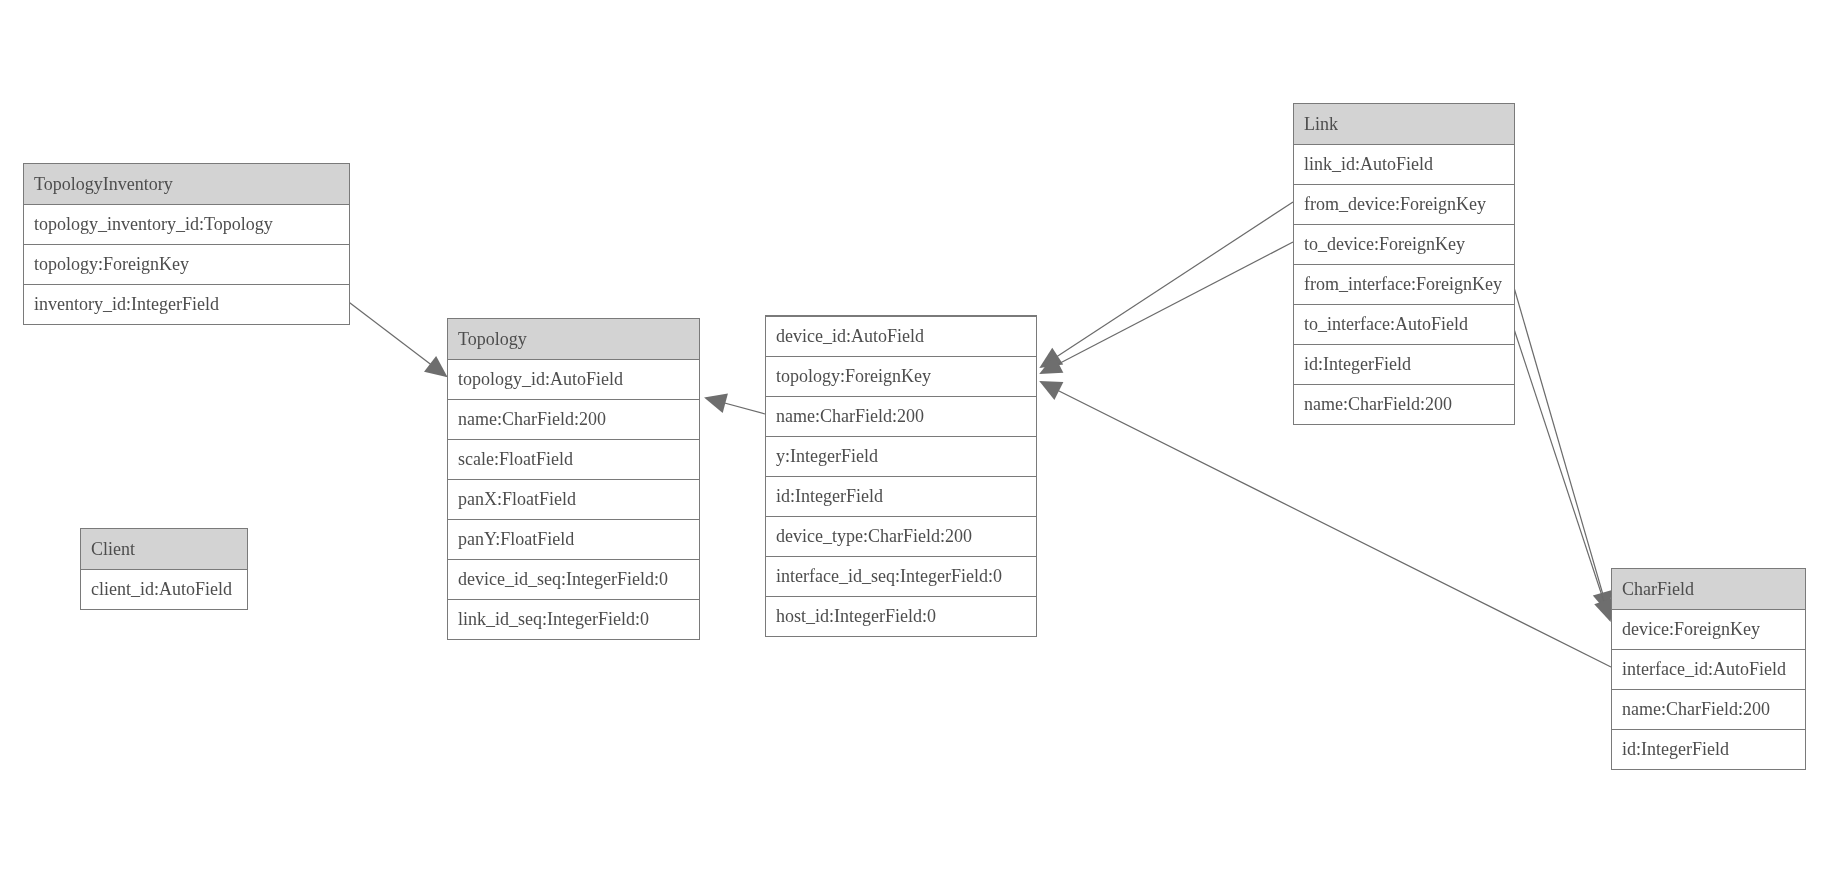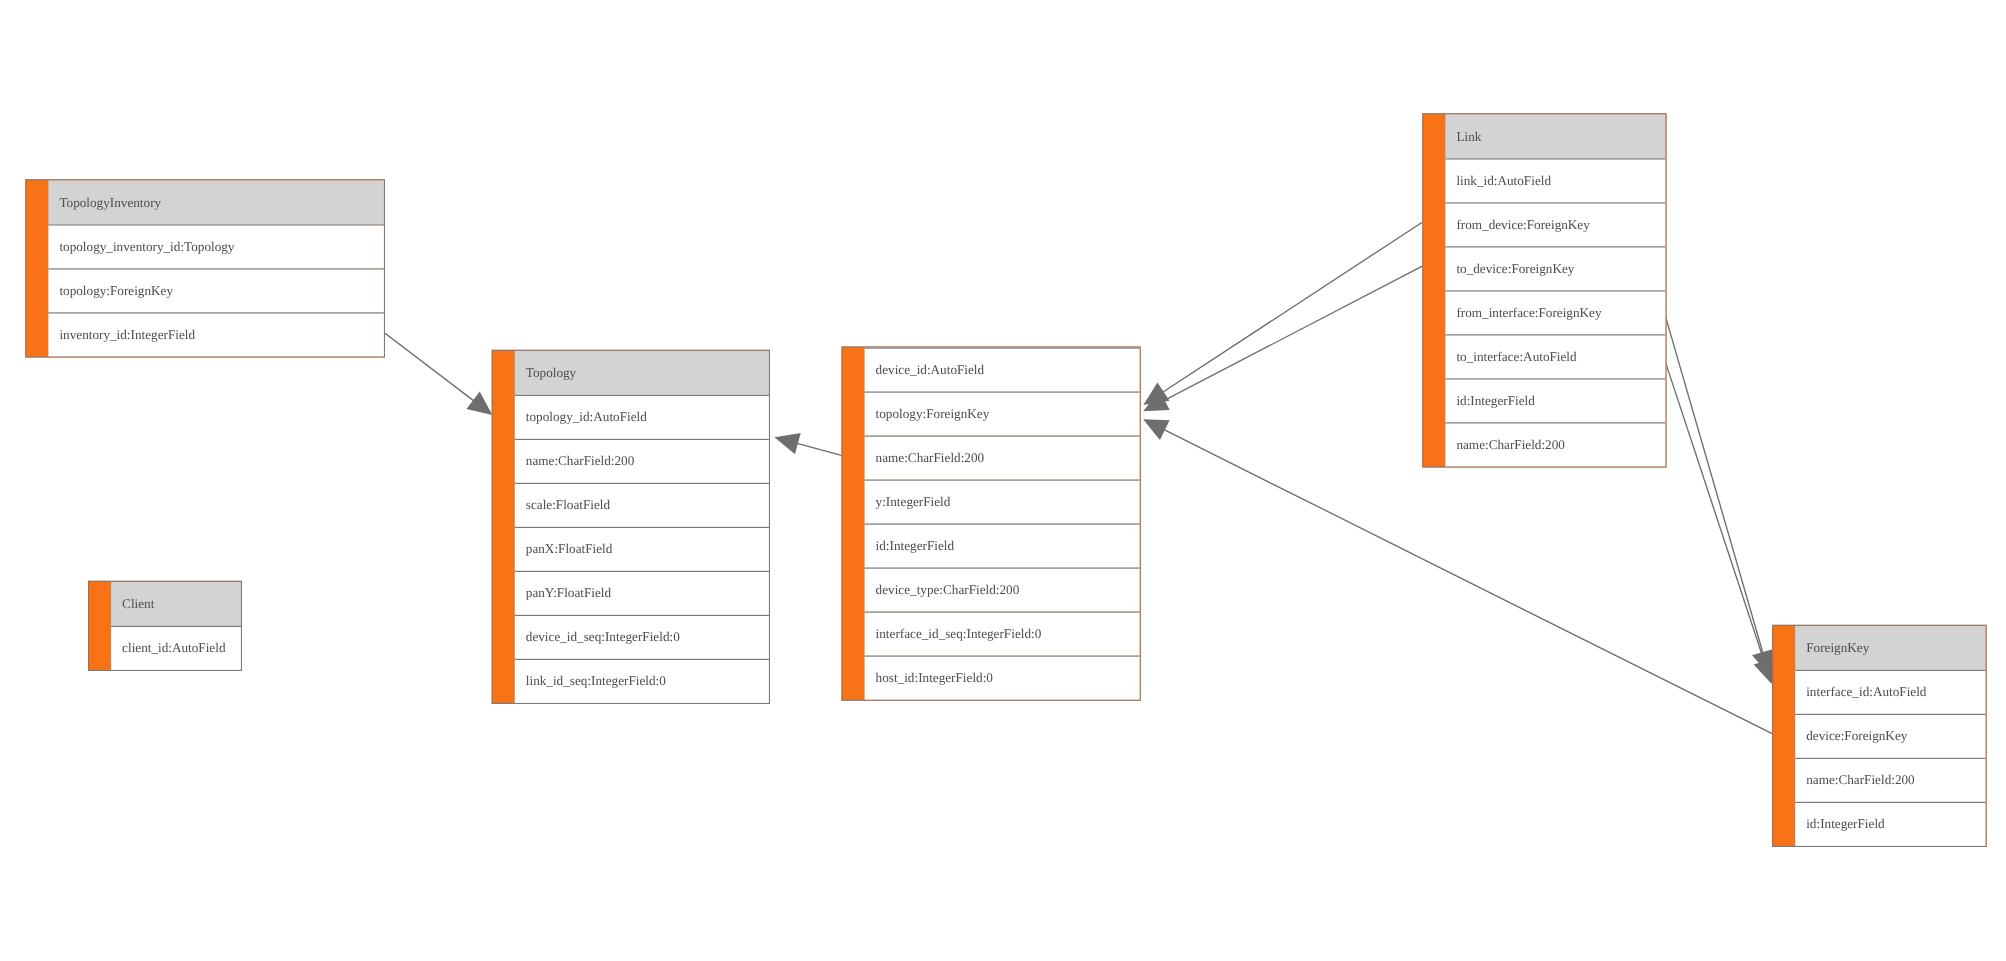--- a/index.html
+++ b/index.html
@@ -19,24 +19,23 @@
     position: absolute;
     left: 0;
     top: 0;
     width: 1824px;
     height: 874px;
   }
   .entity {
     position: absolute;
     box-sizing: border-box;
     border: 1.5px solid var(--border-color, #7a7a7a);
-    background: #f97316;
-    font-size: 12px;
+    background: #8b5cf6;
+    font-size: 18px;
     color: var(--text-color, #4d4d4d);
-    padding-left: 20px;
   }
   .entity-header {
     box-sizing: border-box;
     height: 40px;
     display: flex;
     align-items: center;
     padding: 0 10px;
     background: var(--header-fill, #d3d3d3);
     white-space: nowrap;
     overflow: hidden;
@@ -83,21 +82,21 @@
       <div class="entity" style="left: 447px; top: 318px; width: 253px; text-align: right;">
     <div class="entity-header">Topology</div>
   <div class="entity-row">topology_id:AutoField</div>
         <div class="entity-row">name:CharField:200</div>
         <div class="entity-row">scale:FloatField</div>
         <div class="entity-row">panX:FloatField</div>
         <div class="entity-row">panY:FloatField</div>
         <div class="entity-row">device_id_seq:IntegerField:0</div>
         <div class="entity-row">link_id_seq:IntegerField:0</div>
       </div>
-      <div class="entity" style="left: 80px; top: 528px; width: 140px; font-family: Liberation Serif, serif;">
+      <div class="entity" style="left: 80px; top: 528px; width: 168px; font-family: Liberation Serif, serif;">
     <div class="entity-header">Client</div>
   <div class="entity-row">client_id:AutoField</div>
       </div>
       <div class="entity" style="left: 765px; top: 315px; width: 272px;">
   <div class="entity-row">device_id:AutoField</div>
         <div class="entity-row">topology:ForeignKey</div>
         <div class="entity-row">name:CharField:200</div>
         <div class="entity-row">y:IntegerField</div>
         <div class="entity-row">id:IntegerField</div>
         <div class="entity-row">device_type:CharField:200</div>
@@ -108,20 +107,20 @@
     <div class="entity-header">Link</div>
   <div class="entity-row">link_id:AutoField</div>
         <div class="entity-row">from_device:ForeignKey</div>
         <div class="entity-row">to_device:ForeignKey</div>
         <div class="entity-row">from_interface:ForeignKey</div>
         <div class="entity-row">to_interface:AutoField</div>
         <div class="entity-row">id:IntegerField</div>
         <div class="entity-row">name:CharField:200</div>
       </div>
       <div class="entity" style="left: 1611px; top: 568px; width: 195px;">
-    <div class="entity-header">ForeignKey</div>
-  <div class="entity-row">interface_id:AutoField</div>
-        <div class="entity-row">device:ForeignKey</div>
+    <div class="entity-header">CharField</div>
+  <div class="entity-row">device:ForeignKey</div>
+        <div class="entity-row">interface_id:AutoField</div>
         <div class="entity-row">name:CharField:200</div>
         <div class="entity-row">id:IntegerField</div>
       </div>
     </div>
 </div>
 
 </body></html>

